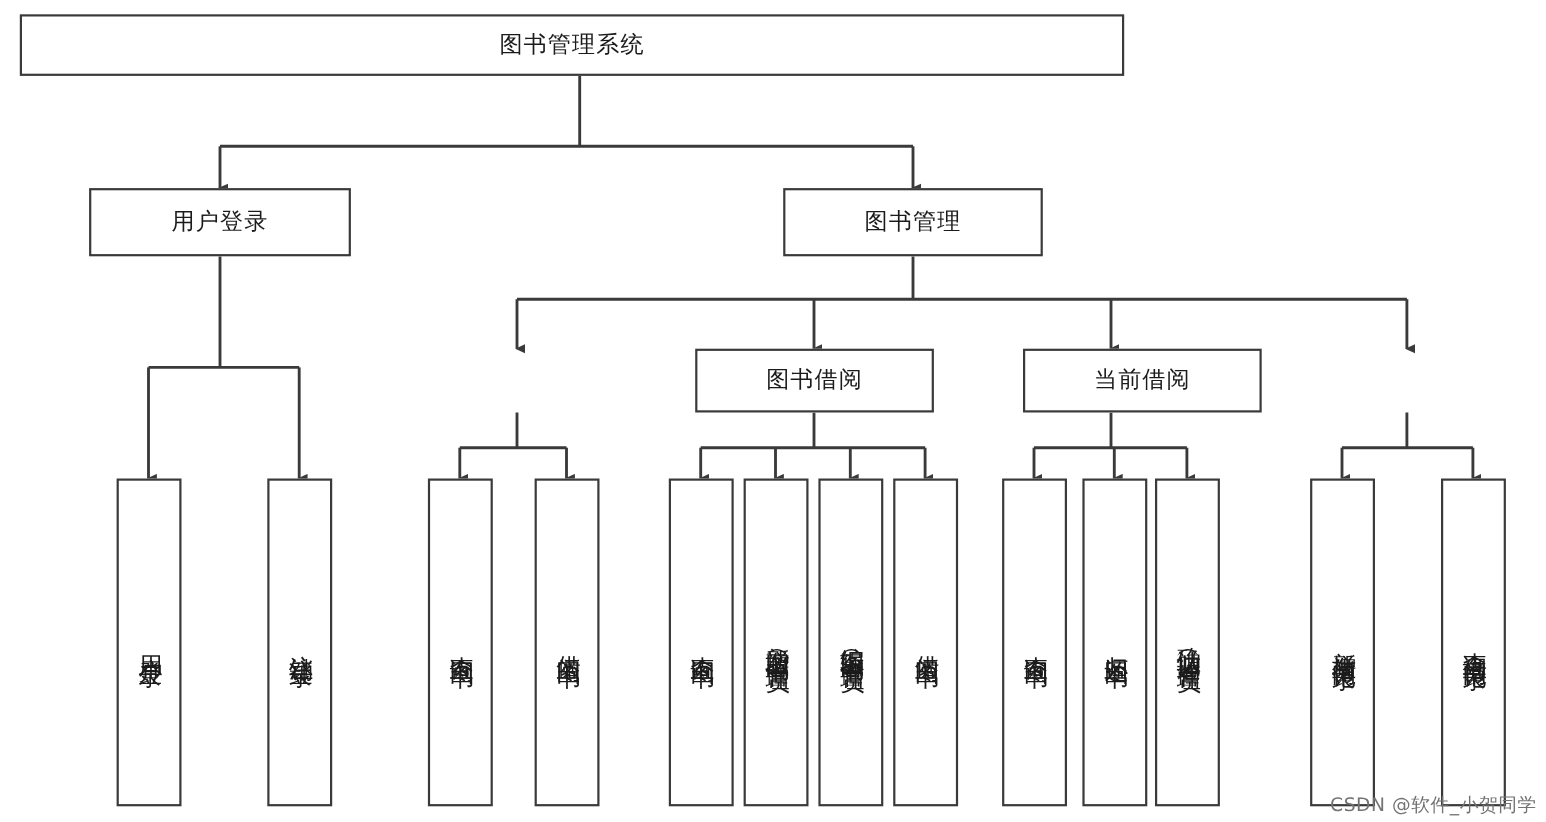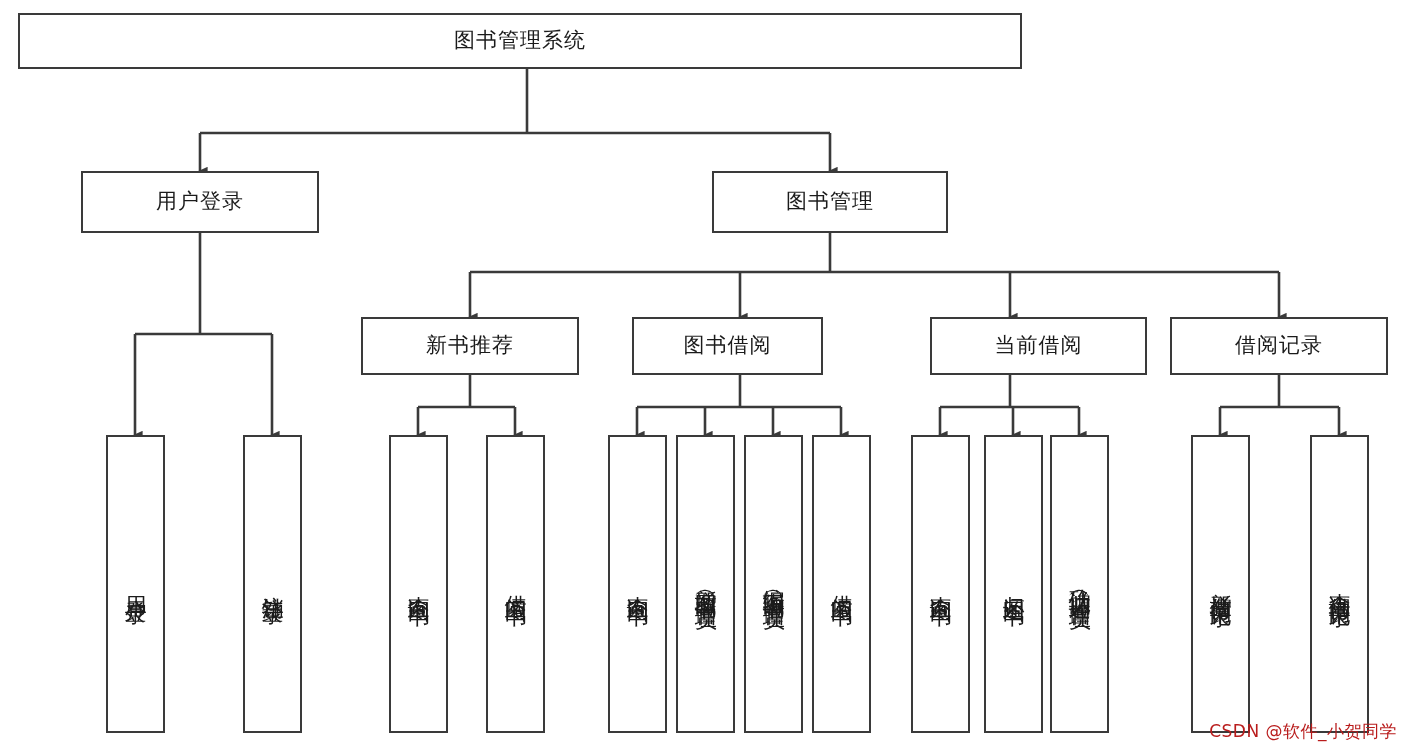--- a/index.html
+++ b/index.html
@@ -53,21 +53,21 @@
     line-height: 1.12;
     letter-spacing: 3px;
     white-space: nowrap;
     color: #1b1b1b;
   }
   .watermark {
     position: absolute;
     right: 8px;
     bottom: 4px;
     font-size: 17px;
-    color: #b91c1c;
+    color: #737373;
     letter-spacing: 0.5px;
     white-space: nowrap;
     pointer-events: none;
   }
 </style>
 </head>
 <body>
 
 <div id="diagram-root">
 
@@ -118,31 +118,25 @@
     <span>图书管理系统</span>
   </div>
 
   <div class="node-box horizontal-label" id="node-l2-0" style="left: 81px; top: 171px; width: 238px; height: 62px;">
     <span>用户登录</span>
   </div>
   <div class="node-box horizontal-label" id="node-l2-1" style="left: 712px; top: 171px; width: 236px; height: 62px;">
     <span>图书管理</span>
   </div>
 
-  <div class="node-box horizontal-label" id="node-l3-0" style="left: 361px; top: 317px; width: 218px; height: 58px;">
-    <span>新书推荐</span>
-  </div>
-  <div class="node-box horizontal-label" id="node-l3-1" style="left: 632px; top: 317px; width: 191px; height: 58px; font-family: Liberation Serif, serif;">
+  <div class="node-box horizontal-label" id="node-l3-1" style="left: 632px; top: 317px; width: 217px; height: 58px; font-family: Liberation Serif, serif;">
     <span>图书借阅</span>
   </div>
   <div class="node-box horizontal-label" id="node-l3-2" style="left: 902px; top: 317px; width: 217px; height: 58px; margin-left: 28px;">
     <span>当前借阅</span>
-  </div>
-  <div class="node-box horizontal-label" id="node-l3-3" style="left: 1170px; top: 317px; width: 218px; height: 58px;">
-    <span>借阅记录</span>
   </div>
 
   <div class="node-box vertical-label" id="node-leaf-0" style="left: 106px; top: 435px; width: 59px; height: 298px;">
     <span class="vlabel">用户登录</span>
   </div>
   <div class="node-box vertical-label" id="node-leaf-1" style="left: 243px; top: 435px; width: 59px; height: 298px;">
     <span class="vlabel">注销登录</span>
   </div>
   <div class="node-box vertical-label" id="node-leaf-2" style="left: 389px; top: 435px; width: 59px; height: 298px;">
     <span class="vlabel">查询图书</span>

